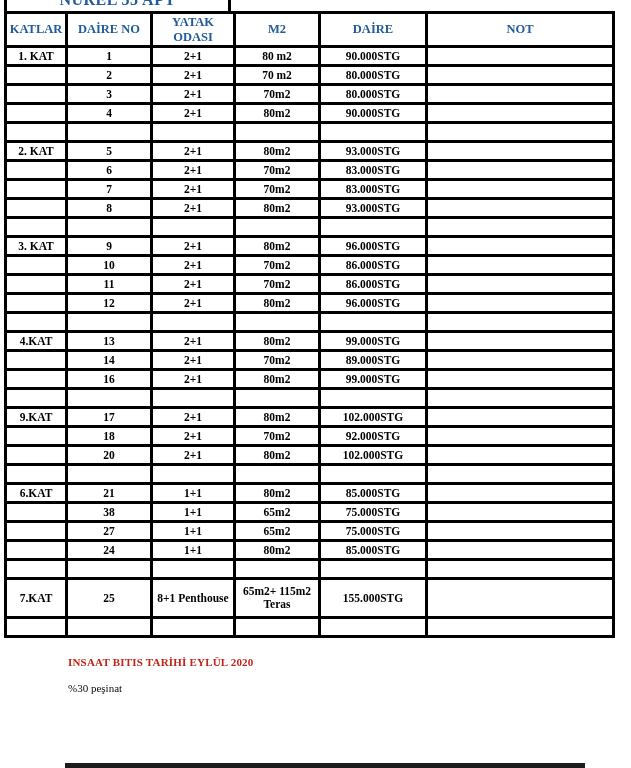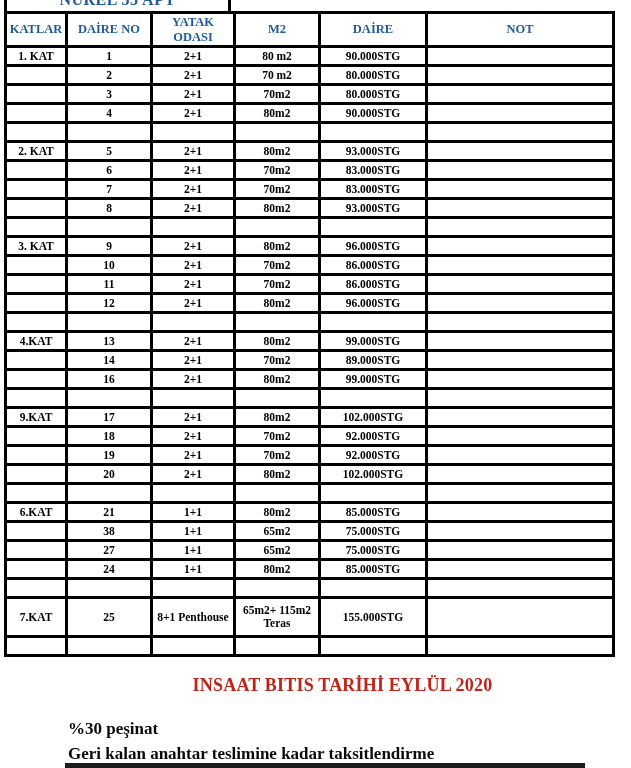--- a/index.html
+++ b/index.html
@@ -59,29 +59,28 @@
     line-height: 1.1;
   }
   tr.tall td { height: 36px; }
   
   .footer-notes {
     margin: 18px 0 0 68px;
   }
   .note-red {
     color: #c02418;
     font-weight: bold;
-    font-size: 18px;
+    font-size: 11px;
     letter-spacing: 0.2px;
-    margin-bottom: 23px;
-    text-align: center;
+    margin-bottom: 14px;
   }
   .note-black {
     color: #0a0a0a;
-    font-weight: bold;
-    font-size: 17px;
+    font-weight: normal;
+    font-size: 11px;
     margin-bottom: 5px;
   }
   .bottom-bar {
     position: absolute;
     left: 65px;
     bottom: 0;
     width: 520px;
     height: 5px;
     background: #1c1c1c;
   }
@@ -278,28 +277,20 @@
         <tr>
           <td></td>
           <td>18</td>
           <td>2+1</td>
           <td>70m2</td>
           <td>92.000STG</td>
           <td></td>
         </tr>
         <tr>
           <td></td>
-          <td>19</td>
-          <td>2+1</td>
-          <td>70m2</td>
-          <td>92.000STG</td>
-          <td></td>
-        </tr>
-        <tr>
-          <td></td>
           <td>20</td>
           <td>2+1</td>
           <td>80m2</td>
           <td>102.000STG</td>
           <td></td>
         </tr>
         <tr>
           <td></td>
           <td></td>
           <td></td>
@@ -362,18 +353,17 @@
           <td></td>
           <td></td>
           <td></td>
         </tr>
       </tbody>
   </table>
 
   <div class="footer-notes">
     <div class="note-red">INSAAT BITIS TARİHİ EYLÜL 2020</div>
     <div class="note-black">%30 peşinat</div>
-    <div class="note-black">Geri kalan anahtar teslimine kadar taksitlendirme</div>
   </div>
 
   <div class="bottom-bar"></div>
 
 </div>
 
 </body></html>

